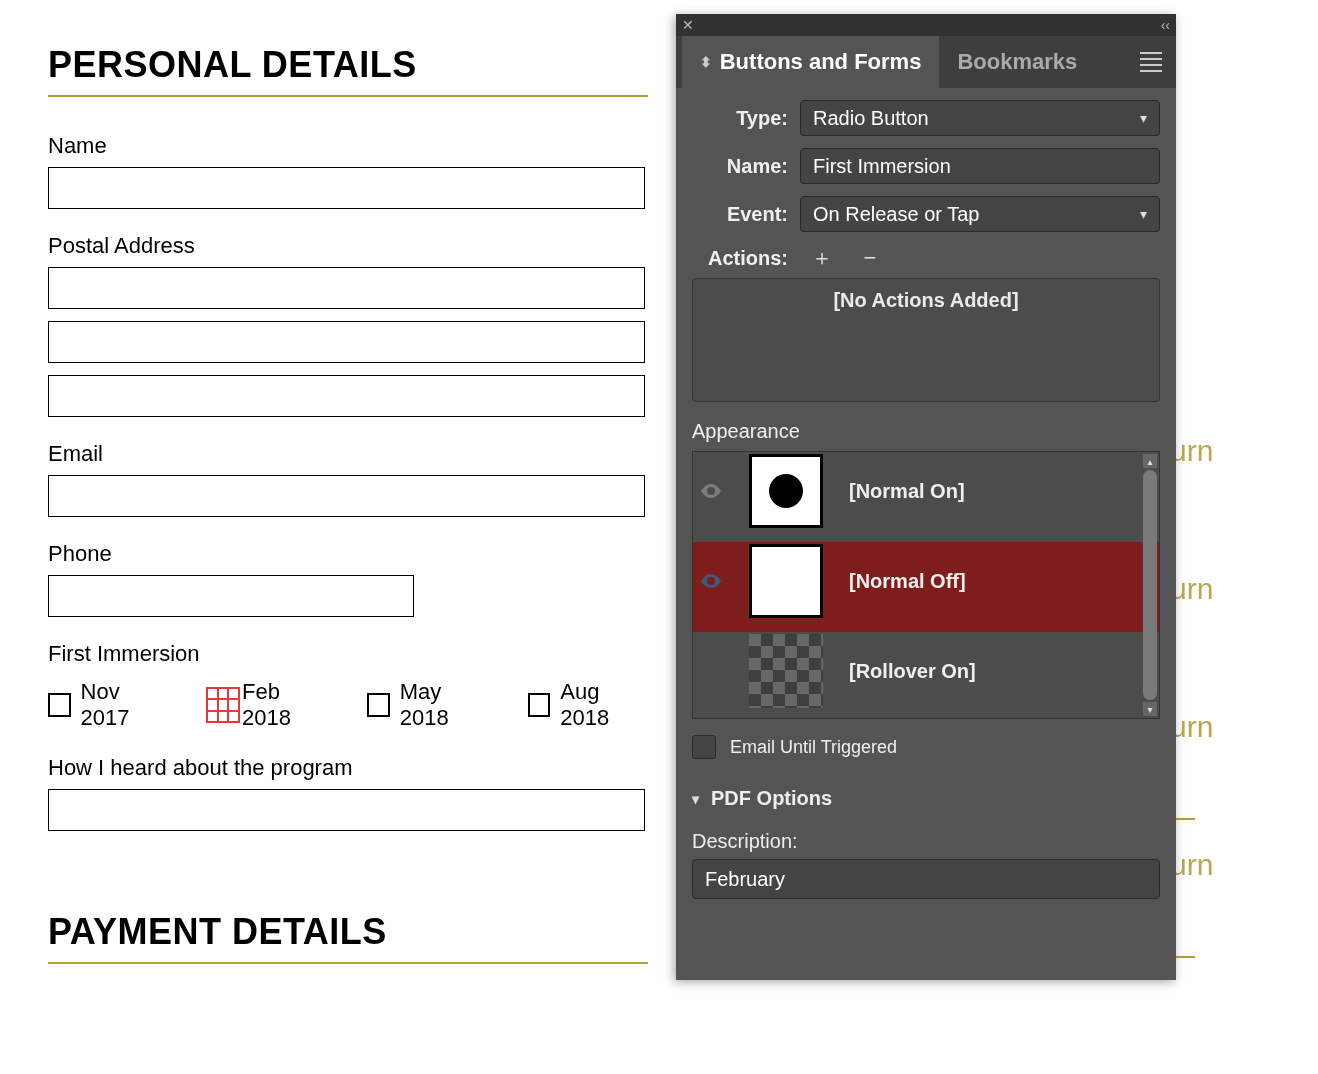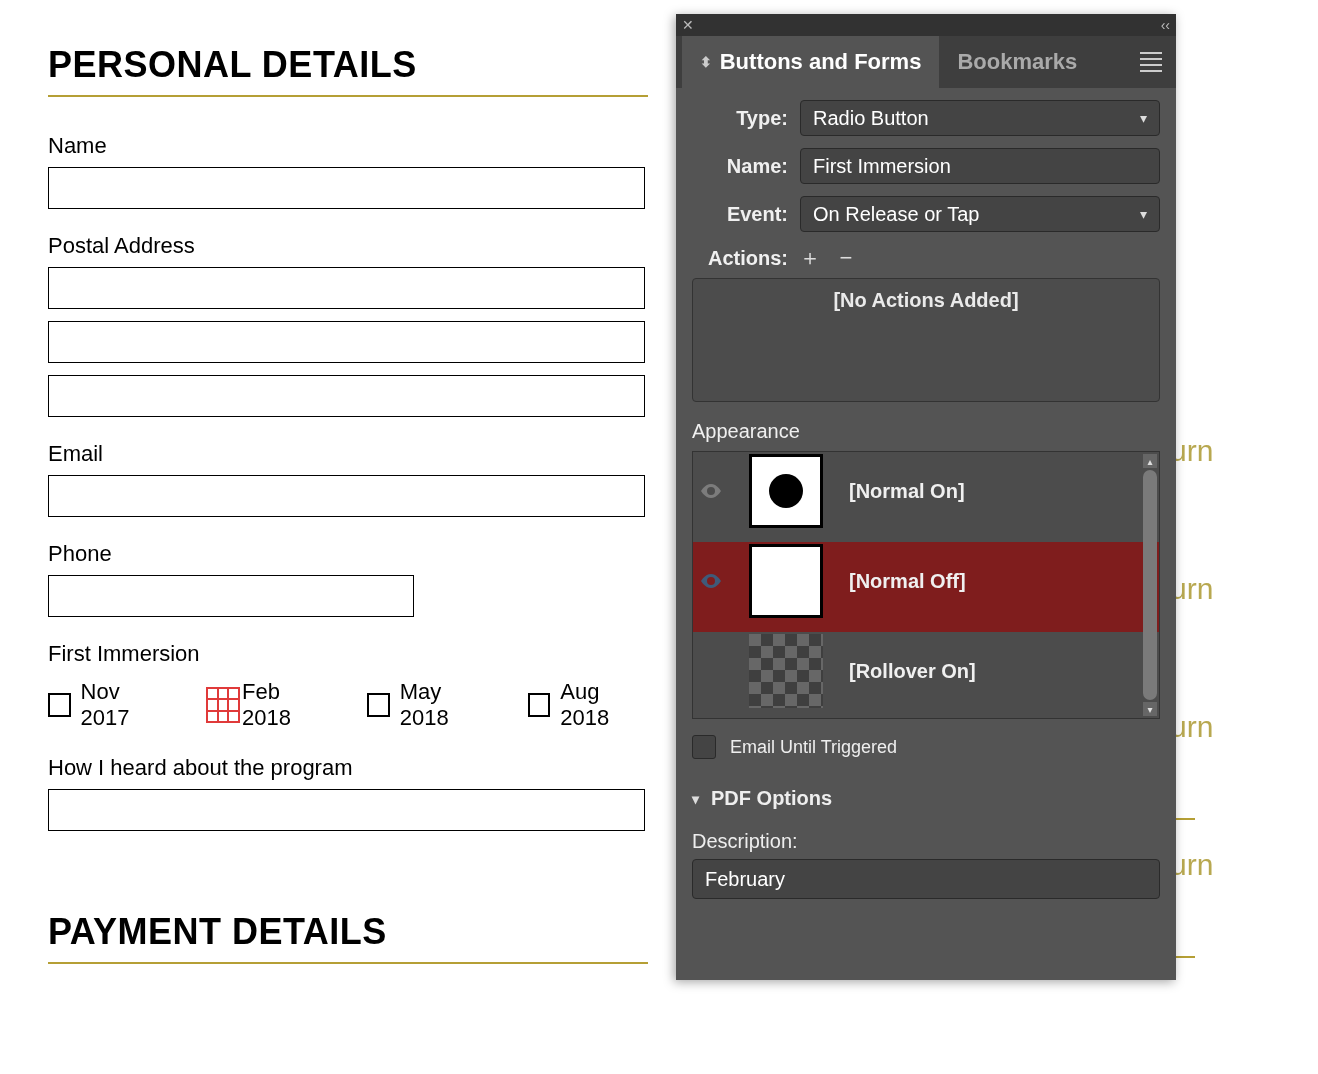--- a/index.html
+++ b/index.html
@@ -211,20 +211,21 @@
     color: #fff;
     font-size: 20px;
     width: 100%;
     outline: none;
   }
 
   .actions-row {
     display: flex;
     align-items: center;
     margin-bottom: 6px;
+    gap: 12px;
   }
   .actions-row .prop-label { width: 96px; font-size: 20px; }
   .icon-btn {
     width: 28px;
     height: 28px;
     display: flex;
     align-items: center;
     justify-content: center;
     font-size: 22px;
     color: #ddd;

